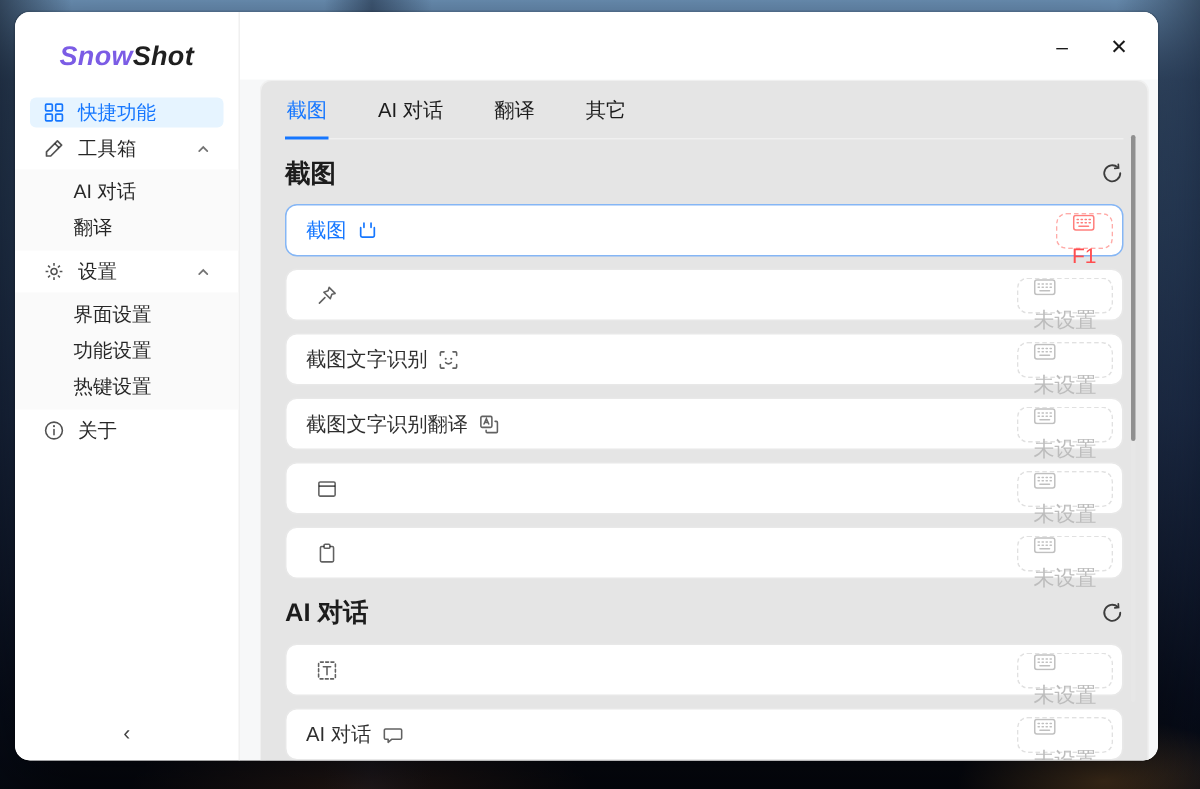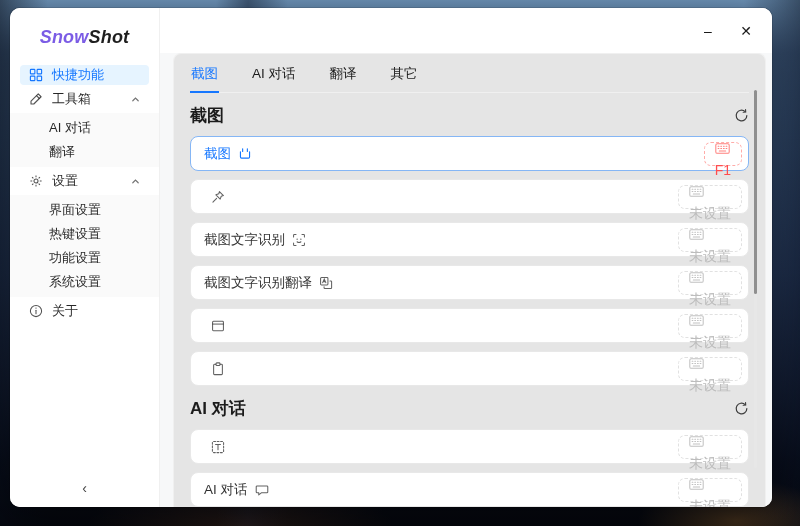--- a/index.html
+++ b/index.html
@@ -138,27 +138,24 @@
               <path d="M2 6.4l3-3 3 3"></path>
             </svg>
         </span>
       </div>
 
       <div class="submenu">
         <div class="nav-item">
           <span>界面设置</span>
         </div>
         <div class="nav-item">
+          <span>功能设置</span>
+        </div>
+        <div class="nav-item">
           <span>热键设置</span>
-        </div>
-        <div class="nav-item">
-          <span>功能设置</span>
-        </div>
-        <div class="nav-item">
-          <span>系统设置</span>
         </div>
       </div>
 
       <div class="nav-item">
         <span class="ic">
           <svg width="14" height="14" viewBox="0 0 16 16" fill="none" stroke="currentColor" stroke-width="1.2">
               <circle cx="8" cy="8" r="6.4"></circle>
               <path d="M8 7.2v4" stroke-linecap="round"></path>
               <circle cx="8" cy="4.7" r="0.8" fill="currentColor" stroke="none"></circle>
             </svg>

